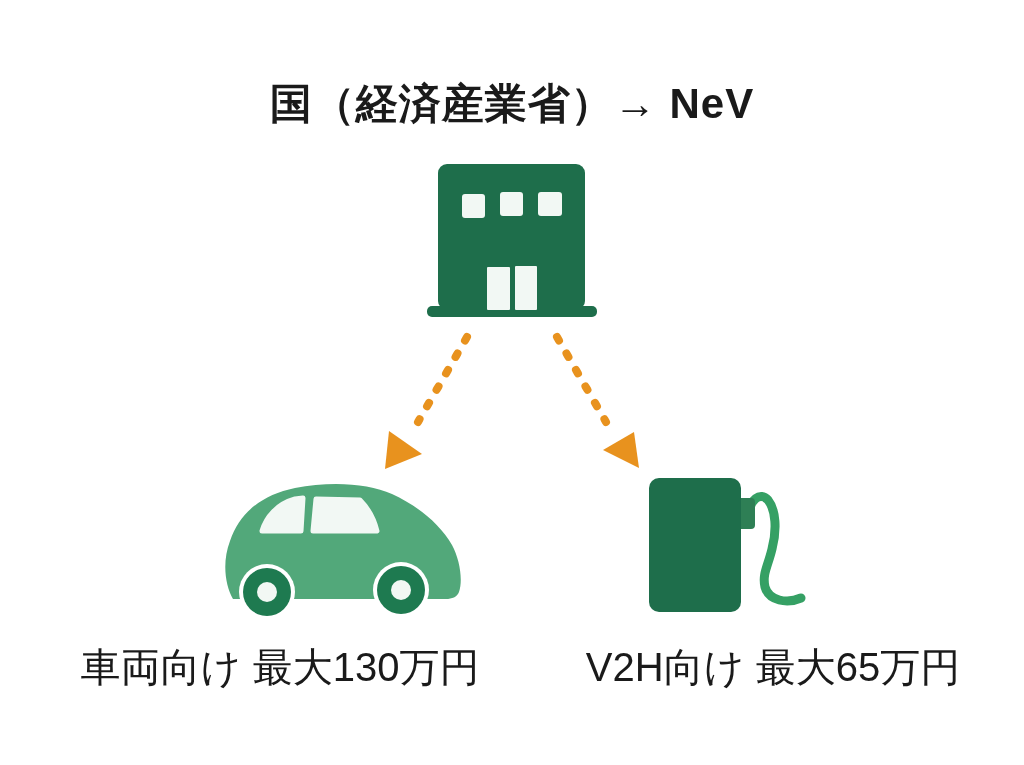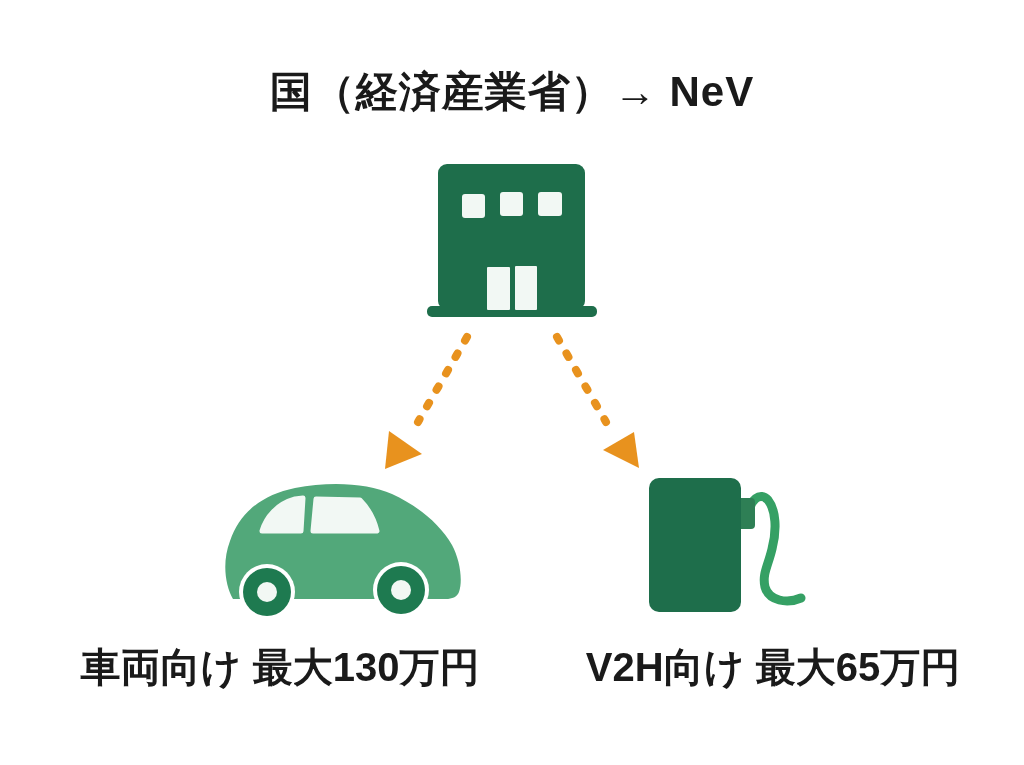--- a/index.html
+++ b/index.html
@@ -7,21 +7,21 @@
     position: relative;
     width: 1024px;
     height: 765px;
     background: #ffffff;
     overflow: hidden;
     font-family: "Liberation Sans", "DejaVu Sans", sans-serif;
     color: #1a1a1a;
   }
   .title {
     position: absolute;
-    top: 64px;
+    top: 76px;
     left: 0;
     width: 1024px;
     margin: 0;
     text-align: center;
     font-size: 42px;
     font-weight: 800;
     letter-spacing: 1px;
     color: #1a1a1a;
     white-space: nowrap;
   }
@@ -31,21 +31,21 @@
     left: 0;
     width: 1024px;
     height: 765px;
   }
   .label {
     position: absolute;
     top: 640px;
     margin: 0;
     text-align: center;
     font-size: 40px;
-    font-weight: 700;
+    font-weight: 400;
     color: #1a1a1a;
     white-space: nowrap;
   }
   .label-left  { left: 70px;  width: 420px; }
   .label-right { left: 575px; width: 380px; margin-left: 8px; }
 </style>
 </head>
 <body>
 
 <div class="canvas">

